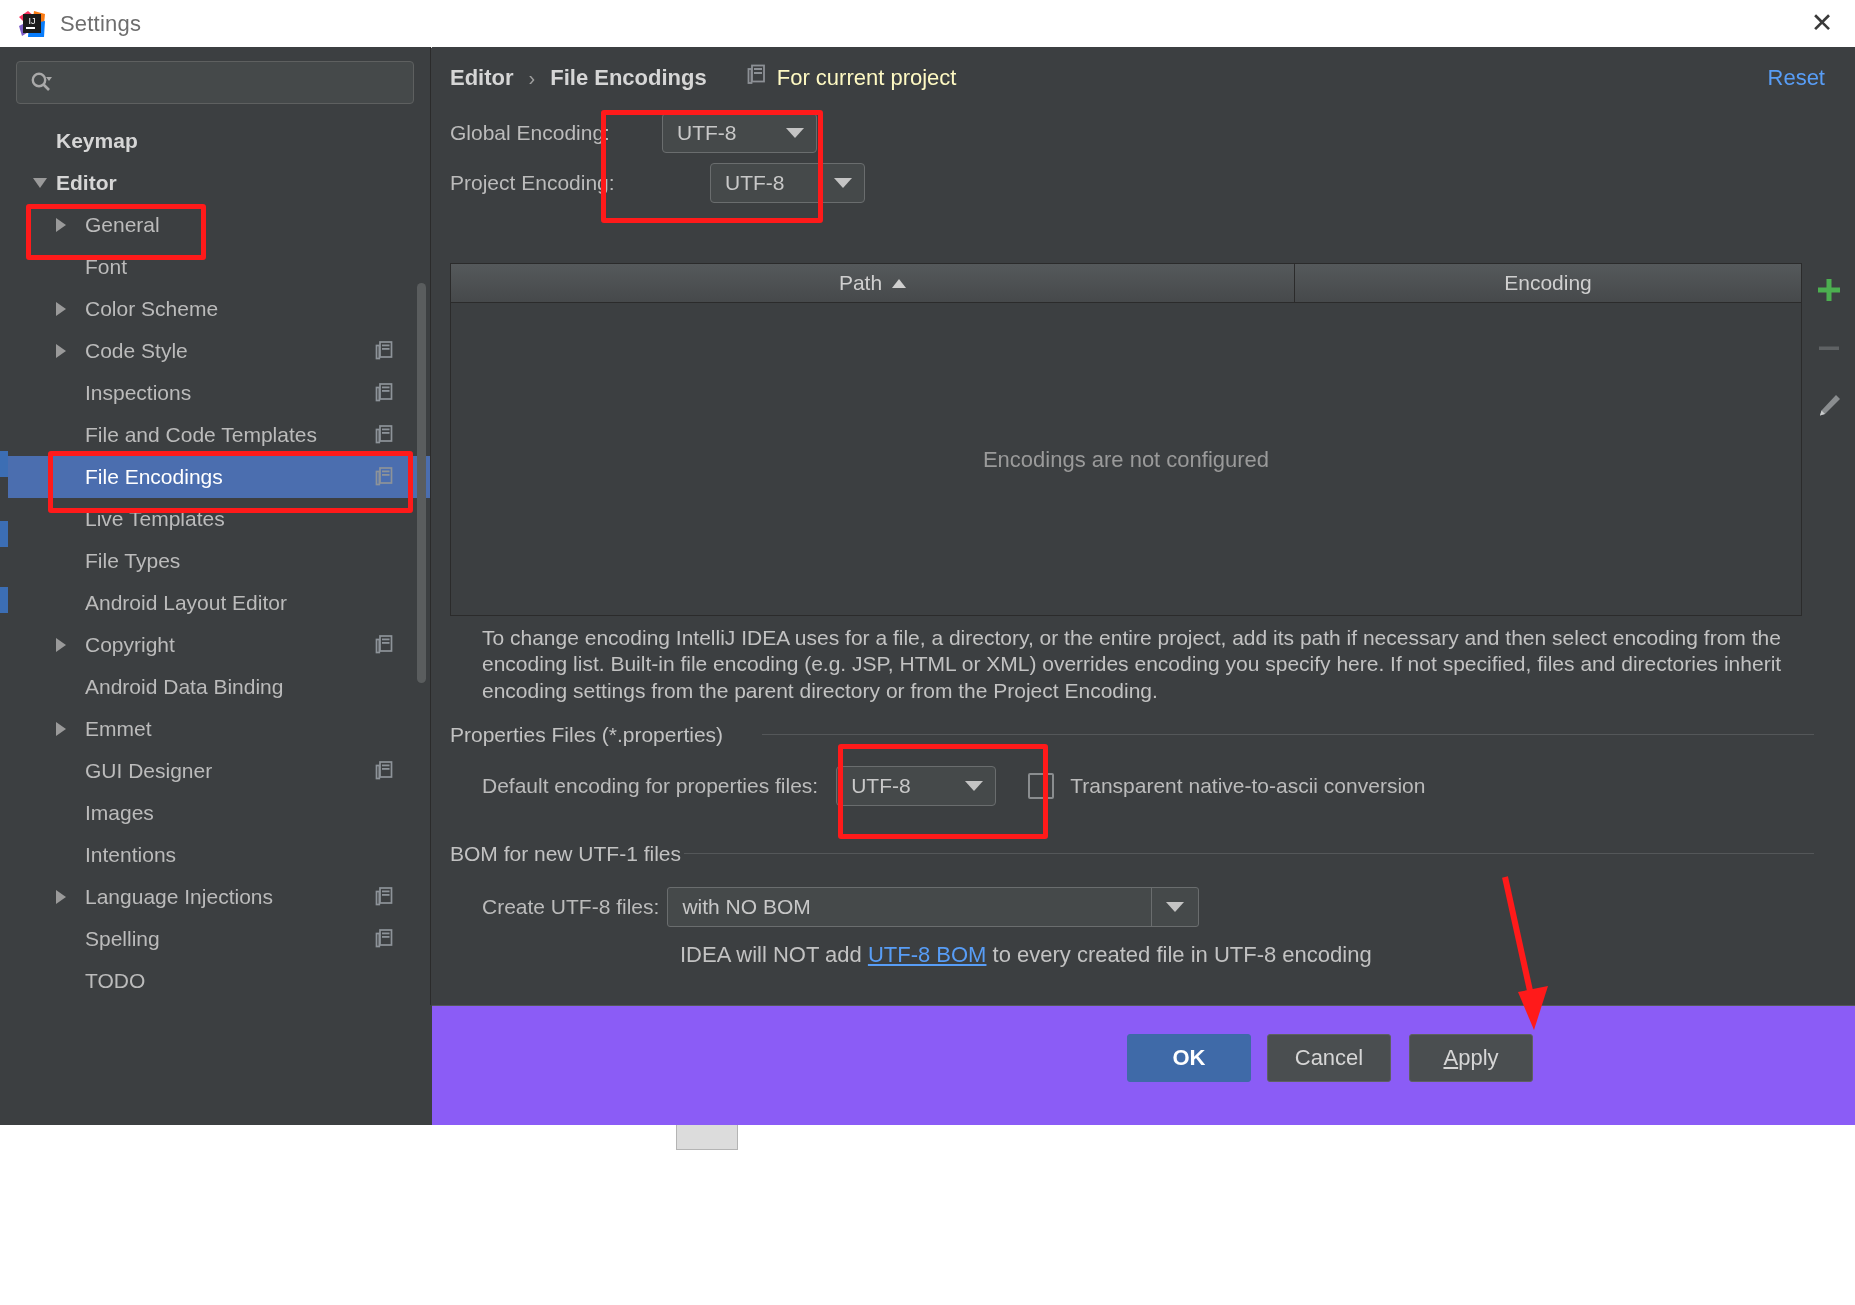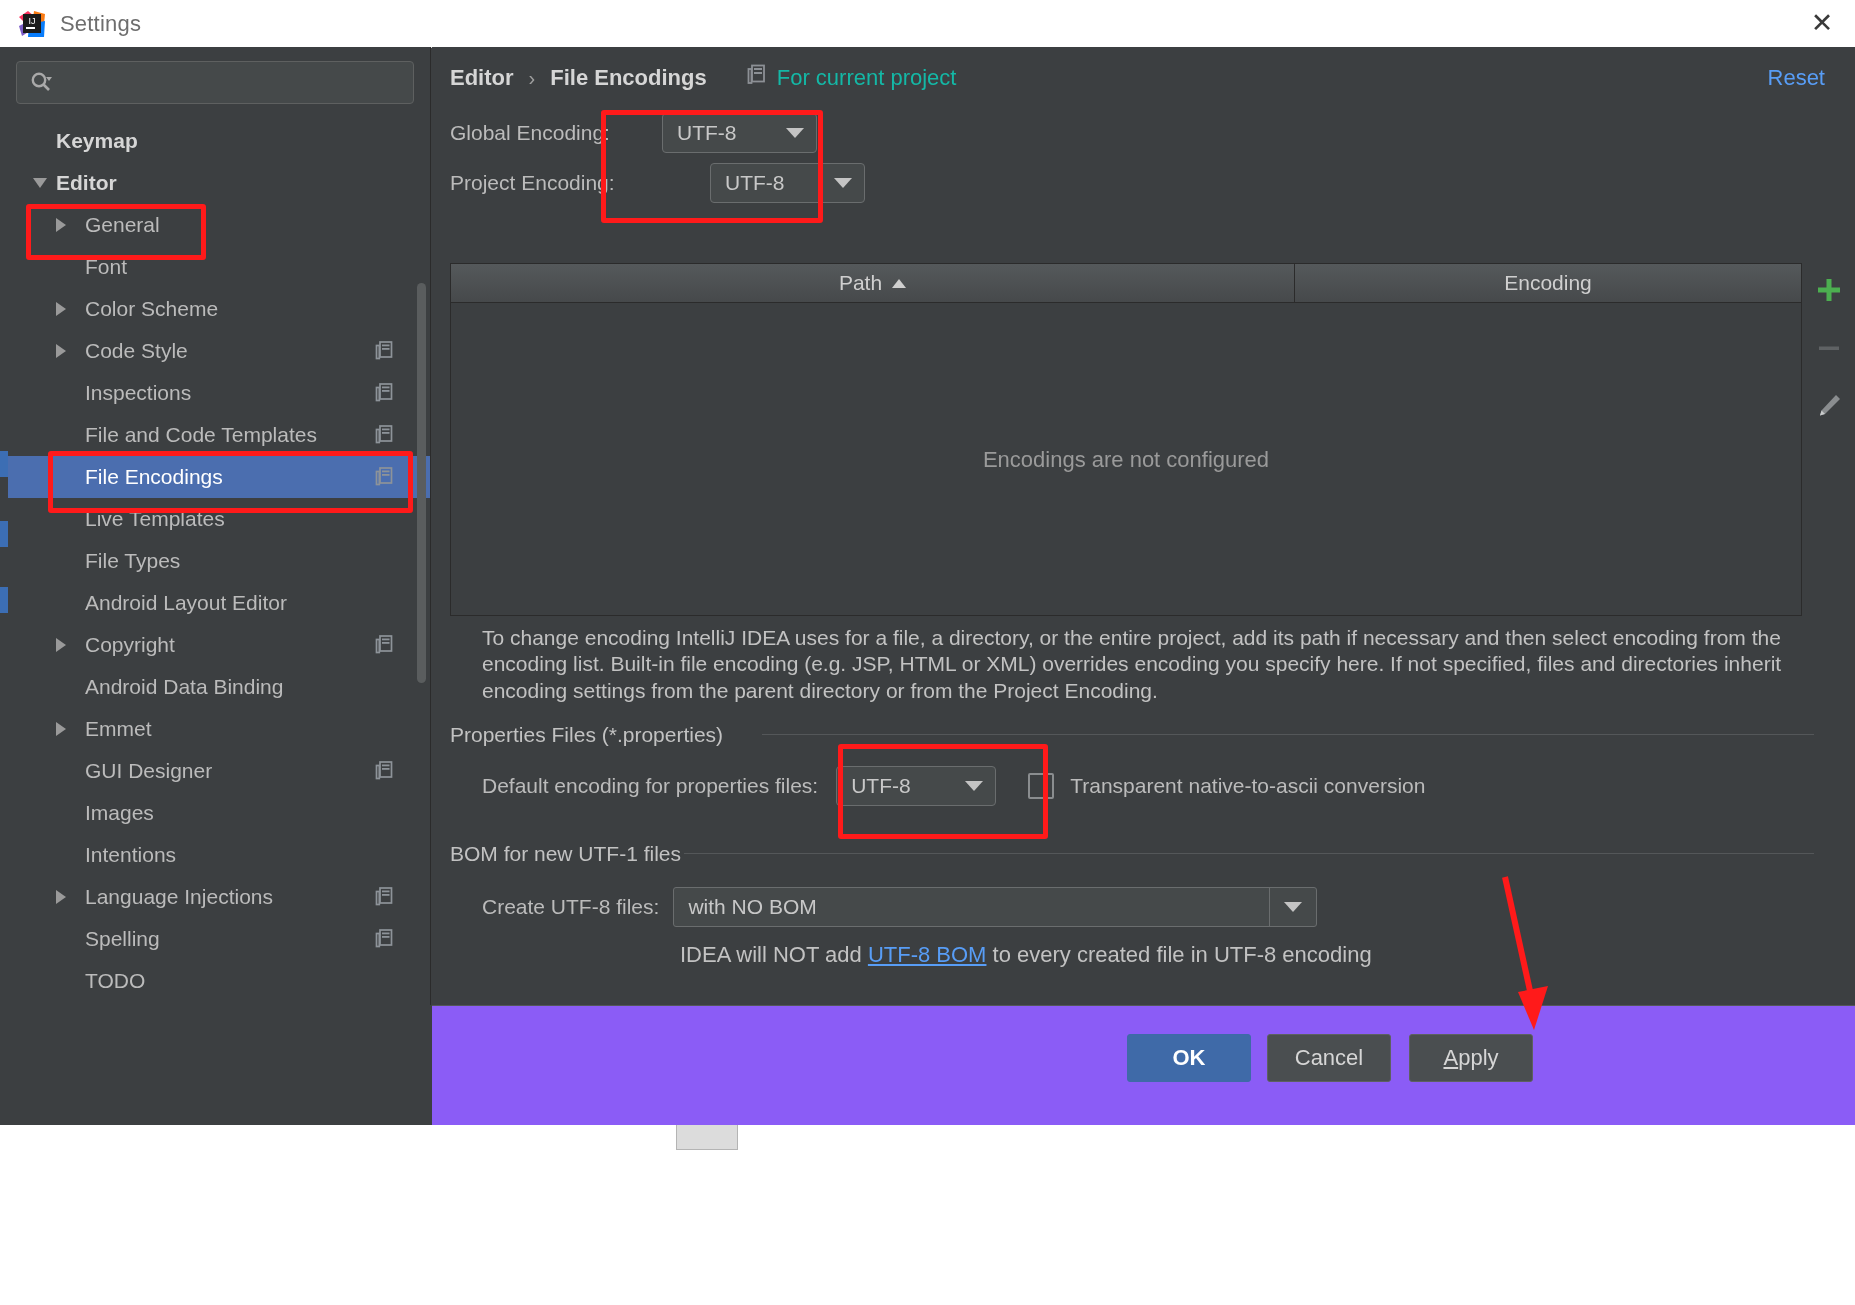--- a/index.html
+++ b/index.html
@@ -81,21 +81,21 @@
   
   .main{
     position:absolute;left:432px;top:47px;width:1423px;height:958px;
     background:#3c3f41;box-sizing:border-box;
   }
   .breadcrumb{
     display:flex;align-items:center;height:62px;padding-left:18px;font-size:22px;
   }
   .bc-part{font-weight:bold;color:#d6d6d6;}
   .bc-sep{margin:0 15px;color:#a0a0a0;font-weight:normal;font-size:20px;}
-  .bc-proj{margin-left:40px;color:#14b8a6;font-weight:normal;display:flex;align-items:center;gap:10px;}
+  .bc-proj{margin-left:40px;color:#fef9c3;font-weight:normal;display:flex;align-items:center;gap:10px;}
   .reset-link{
     position:absolute;right:30px;top:18px;color:#589df6;font-size:22px;
   }
 
   .row{display:flex;align-items:center;height:48px;padding-left:18px;}
   .row .lbl{font-size:21px;color:#bbbbbb;}
 
   .combo{
     height:40px;background:#45494a;border:1px solid #6a6d6e;border-radius:4px;
     display:flex;align-items:center;justify-content:space-between;
@@ -441,21 +441,21 @@
       </div>
       <div class="checkbox" style="margin-left:32px;"></div>
       <div class="lbl" style="margin-left:16px;">Transparent native-to-ascii conversion</div>
     </div>
 
     <div class="group-title" style="left:18px;top:795px;">BOM for new UTF-1 files</div>
     <div class="group-line" style="left:252px;top:806px;width:1130px;"></div>
 
     <div class="row" style="position:absolute;top:836px;left:32px;">
       <div class="lbl">Create UTF-8 files:</div>
-      <div class="combo flat" style="width:644px;margin-left:14px;padding-right:0;">
+      <div class="combo flat" style="width:532px;margin-left:8px;padding-right:0;">
         <span>with NO BOM</span>
         <span style="width:46px;height:38px;display:flex;align-items:center;justify-content:center;border-left:1px solid #6a6d6e;">
           <span class="caret" style="margin-left:0;"></span>
         </span>
       </div>
     </div>
 
     <div style="position:absolute;left:248px;top:895px;font-size:22px;color:#c2c2c2;">
       <span>IDEA will NOT add </span><span style="color:#589df6;text-decoration:underline;">UTF-8 BOM</span><span> to every created file in UTF-8 encoding</span>
     </div>

